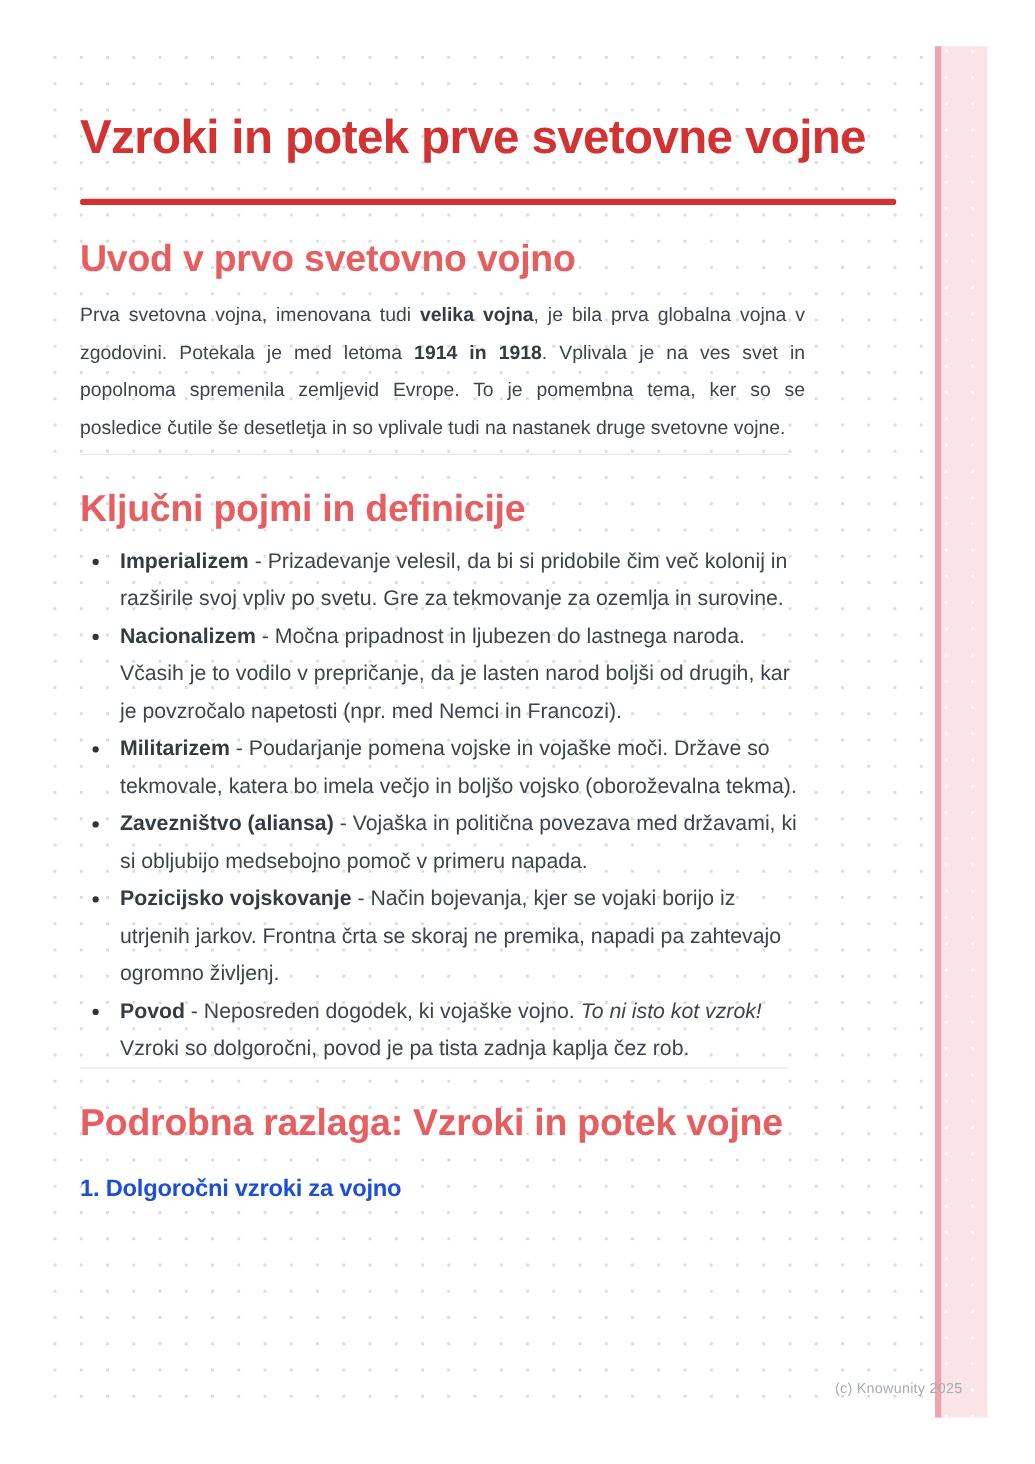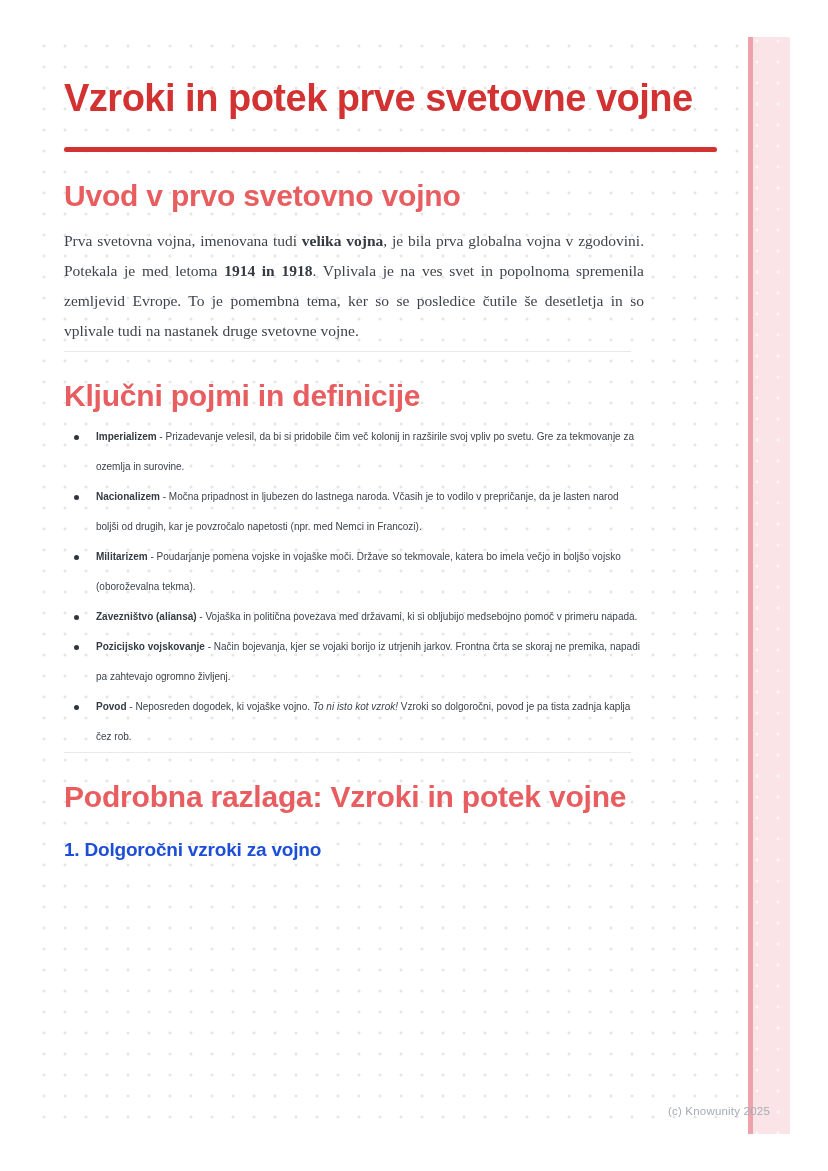--- a/index.html
+++ b/index.html
@@ -22,21 +22,21 @@
     position:absolute;left:748px;top:37px;width:42px;height:1097px;
     box-sizing:border-box;
     background-color:#fbe4e7;
     border-left:5px solid #eca3ac;
     background-image:radial-gradient(circle,rgba(255,255,255,.85) 1.3px,transparent 1.4px);
     background-size:21px 21px;
     background-position:-6.5px -6.5px;
     z-index:1;
   }
   .content{
-    position:absolute;left:64px;top:0;width:653px;z-index:2;
+    position:absolute;left:64px;top:12px;width:653px;z-index:2;
   }
   h1{
     margin:72px 0 0 0;
     font-size:38px;line-height:52px;
     font-weight:800;letter-spacing:-0.5px;
     color:#d23232;
   }
   .rule{
     margin-top:23px;height:5px;width:653px;
     background:#d23232;border-radius:3px;
@@ -52,33 +52,33 @@
     margin:27px 0 0 0;
     font-size:19px;line-height:24px;
     font-weight:700;letter-spacing:-0.2px;
     color:#1d4ed8;
   }
   p{
     margin:16px 0 0 0;
     max-width:580px;
     font-size:15.5px;line-height:30px;
   }
-  p.justify{text-align:justify;font-family:Liberation Serif, serif;}
+  p.justify{text-align:justify;}
   strong{font-weight:700;color:#343b43;}
   em{font-style:italic;}
   hr.divider{
     border:none;border-top:1px solid #e8e8ec;
     margin:5px 0 0 0;width:567px;height:0;
   }
   hr.divider.second{margin-top:0;}
   ul.terms{
     margin:12px 0 0 0;padding:0;
     list-style:none;
     max-width:580px;
-    font-size:10px;line-height:30px;
+    font-size:17px;line-height:30px;
   }
   ul.terms li{
     position:relative;
     padding-left:32px;
     margin:0;
     max-width:548px;
   }
   ul.terms li::before{
     content:"";
     position:absolute;left:10px;top:13px;

